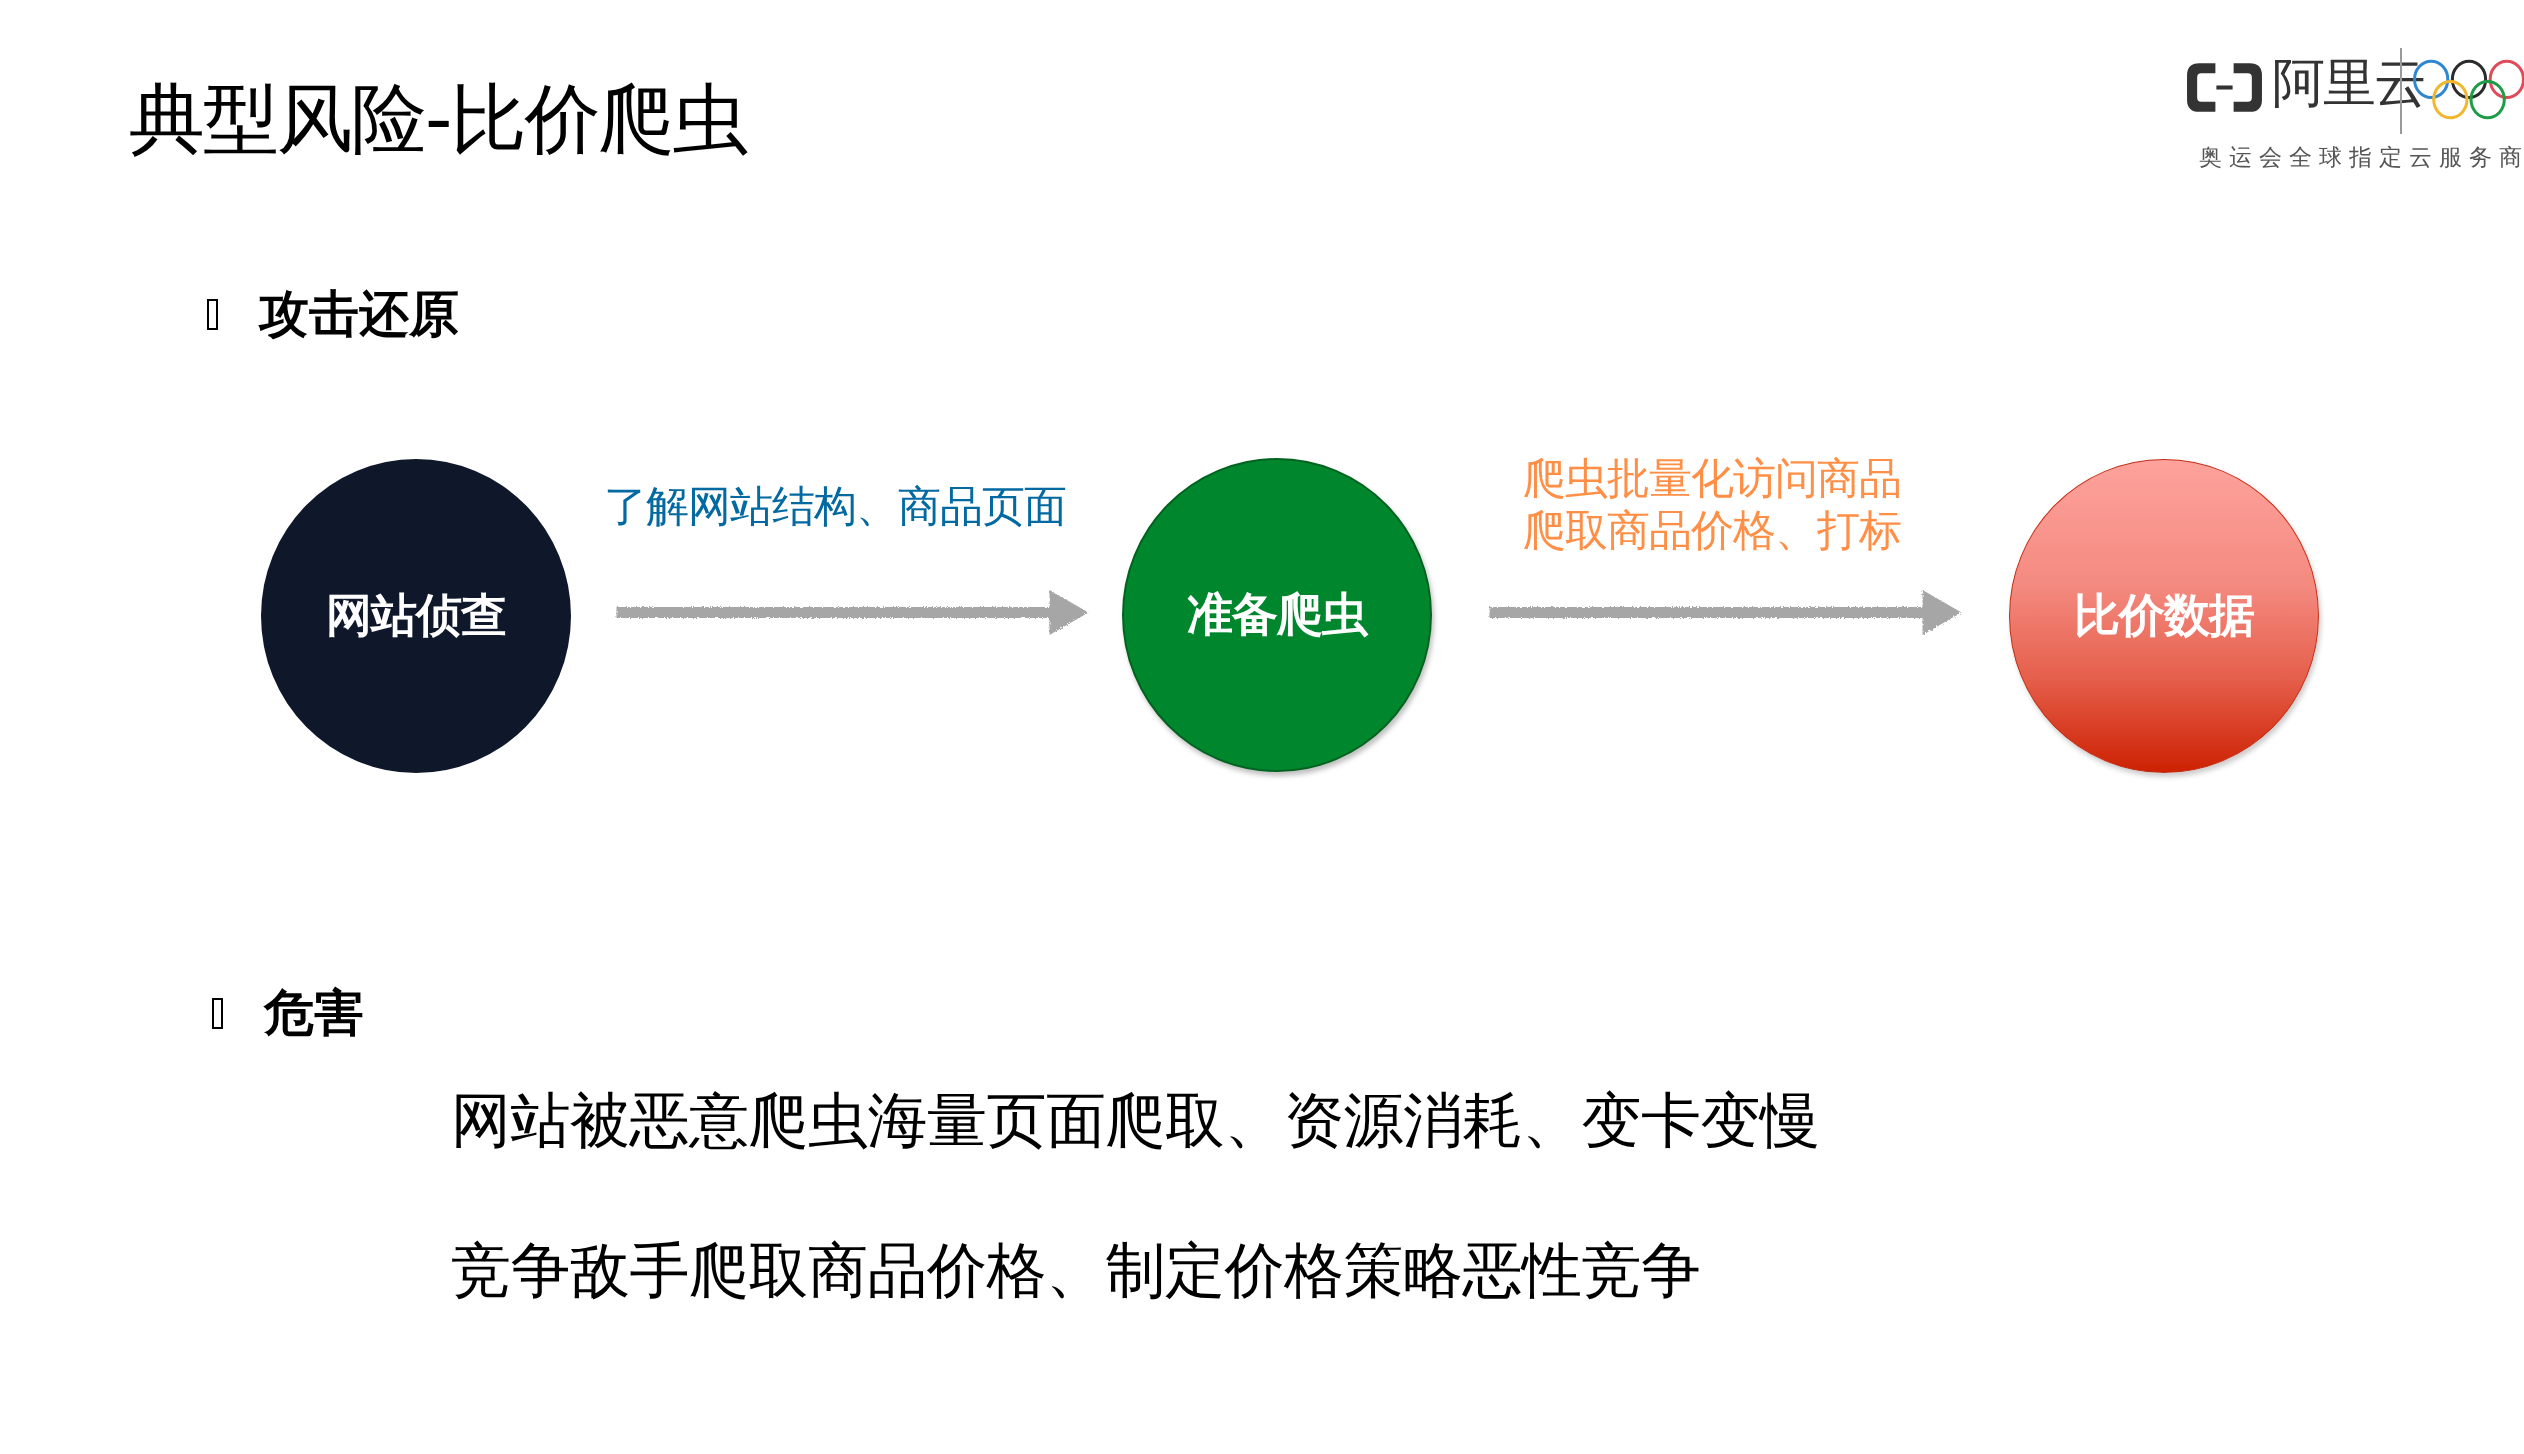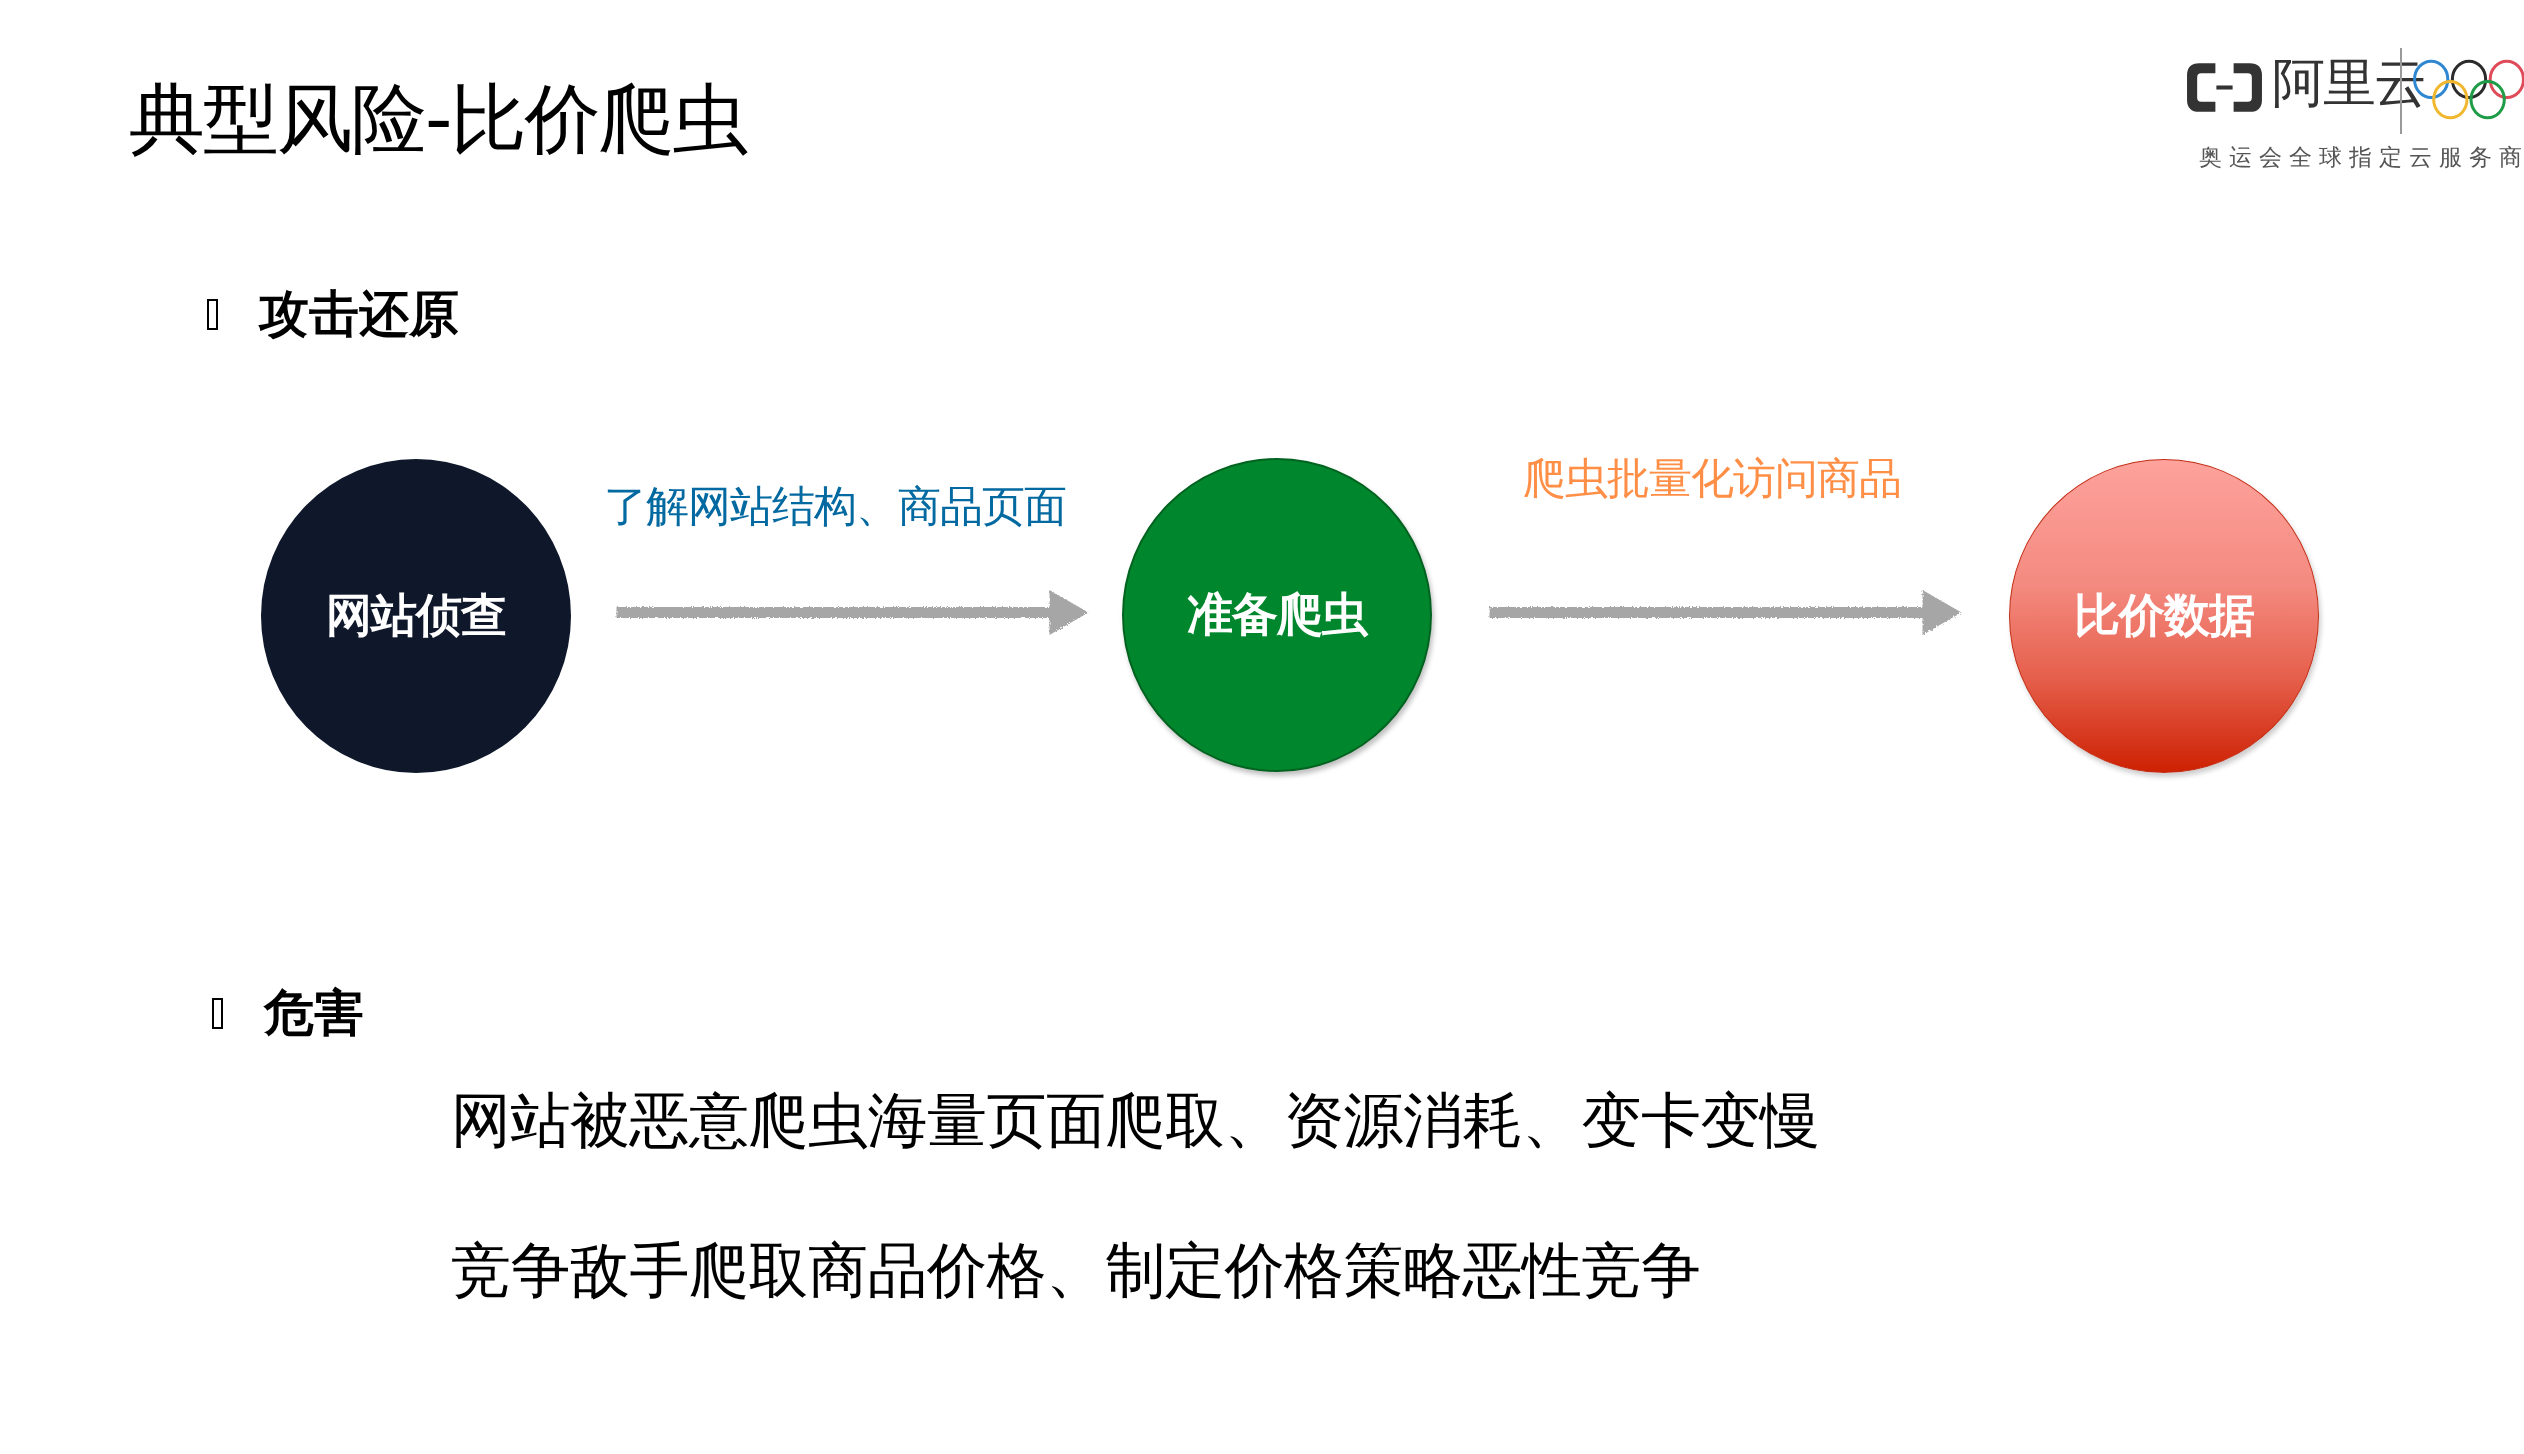--- a/index.html
+++ b/index.html
@@ -85,20 +85,21 @@
     <polygon points="870,6 948,51 870,96"></polygon>
   </g>
 </svg>
 
 <div class="abs node node-green" style="left:1122px; top:458px;">
   <span>准备爬虫</span>
 </div>
 
 <div class="abs edge-label" style="left:1497px; top:452px; color:#ff8f47;margin-left:26px;">
   <div>爬虫批量化访问商品</div>
+  <div>爬取商品价格、打标</div>
 </div>
 
 <svg class="abs arrow" style="left:1485px; top:587px; width:480px;" viewBox="0 0 950 100">
   <defs>
     <filter id="rough2" x="-2%" y="-30%" width="104%" height="160%">
       <feTurbulence type="fractalNoise" baseFrequency="0.35" numOctaves="2" seed="7"></feTurbulence>
       <feDisplacementMap in="SourceGraphic" scale="7"></feDisplacementMap>
     </filter>
   </defs>
   <g filter="url(#rough2)" fill="#a6a6a6">

